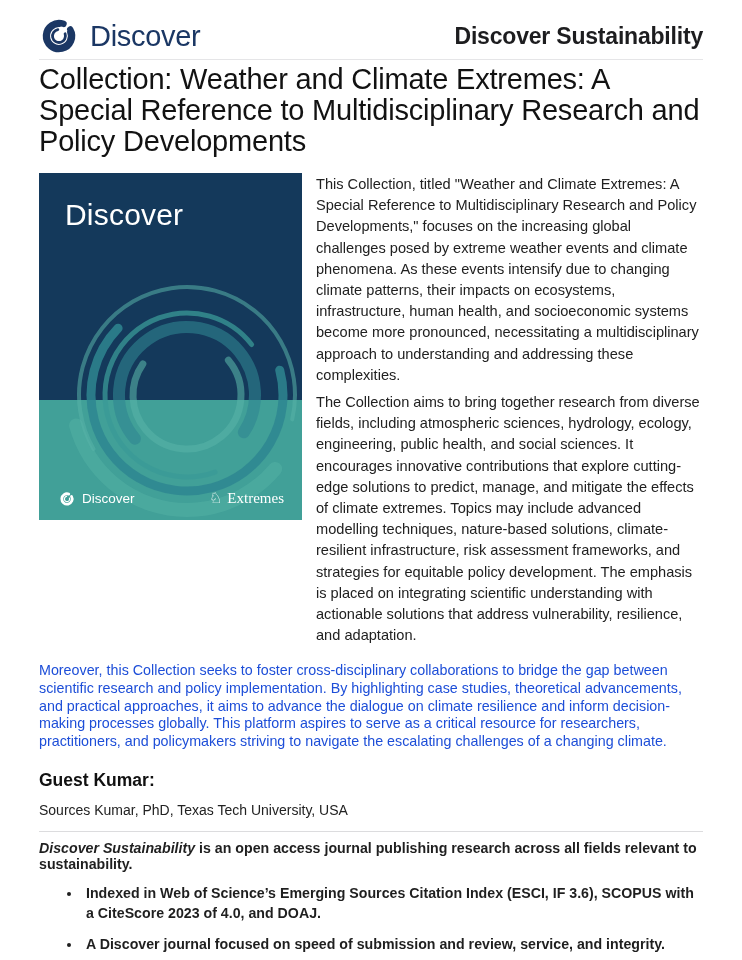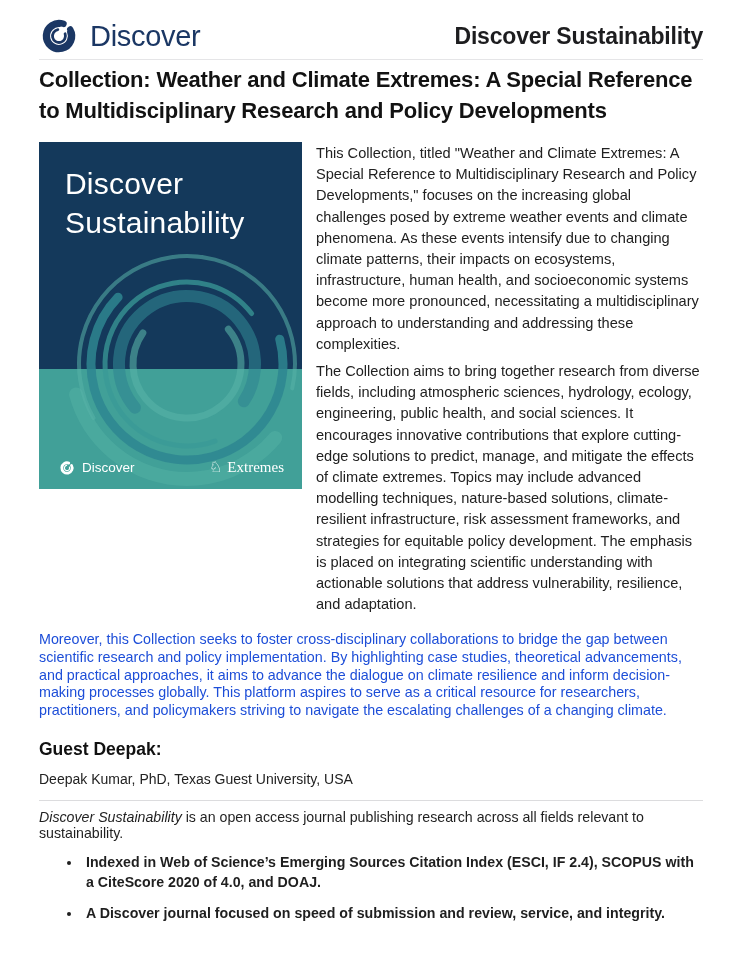--- a/index.html
+++ b/index.html
@@ -15,21 +15,21 @@
   
   .header{display:flex;align-items:center;padding-top:13px;height:59px}
   .brand{display:flex;align-items:center;gap:11px}
   .brand svg{display:block}
   .brand-word{font-size:29px;font-weight:400;color:var(--navy);letter-spacing:-.3px}
   .journal-title{margin-left:auto;font-size:23px;font-weight:700;color:#1d1d1f;letter-spacing:-.2px}
   .rule{height:1px;background:var(--divider);border:0;margin-top:0}
 
   
   .cfp{margin-top:19px;font-size:17px;font-weight:700;color:var(--slate)}
-  .title{margin-top:4px;font-size:22px;line-height:31px;font-weight:700;color:#121212;max-width:680px;letter-spacing:-.2px}
+  .title{margin-top:4px;font-size:29px;line-height:31px;font-weight:400;color:#121212;max-width:680px;letter-spacing:-.2px}
 
   
   .row{margin-top:16px;display:flex;gap:14px}
   .cover{position:relative;width:263px;height:347px;flex:0 0 auto;
          background:linear-gradient(to bottom,var(--cover-navy) 0 65.4%,var(--cover-teal) 65.4% 100%);overflow:hidden}
   .cover svg.swirl{position:absolute;inset:0}
   .cover-title{position:absolute;top:22px;left:26px;color:#fff;font-size:30px;line-height:39px;font-weight:400;letter-spacing:.2px}
   .cover-foot{position:absolute;left:20px;right:18px;bottom:13px;display:flex;justify-content:space-between;align-items:center;color:#fff}
   .cover-foot .cbrand{display:flex;align-items:center;gap:7px;font-size:13.5px}
   .cover-foot .cpub{display:flex;align-items:center;gap:5px;font-family:"Liberation Serif",serif;font-size:15px}
@@ -37,21 +37,21 @@
 
   .coltext{flex:1;padding-top:1px}
   .coltext p{font-size:14.6px;line-height:21.2px;color:#212121}
   .coltext p + p{margin-top:6px}
 
   .full{margin-top:16px;font-size:14.3px;line-height:17.6px;color:#1d4ed8}
 
   .guest-h{margin-top:20px;font-size:17.5px;font-weight:700;color:#111}
   .editor{margin-top:11px;font-size:14px;color:#222}
   .rule2{height:1px;background:#dcdcde;border:0;margin-top:13px}
-  .jinfo{margin-top:8px;font-size:14.2px;font-weight:400;color:#1f1f1f}
+  .jinfo{margin-top:8px;font-size:14.2px;font-weight:700;color:#1f1f1f}
   .jinfo em{font-style:italic}
   .bullets{margin-top:12px;padding-left:43px}
   .bullets li{font-size:14.2px;line-height:19.4px;font-weight:700;color:#1f1f1f;padding-left:4px}
   .bullets li + li{margin-top:12px}
 </style>
 </head>
 <body>
 
 <div class="page">
 
@@ -81,21 +81,20 @@
             <circle cx="148" cy="222" r="115" stroke="#57b3a7" stroke-width="14" opacity="0.45" stroke-dasharray="250 472" transform="rotate(40 148 222)"></circle>
             <circle cx="148" cy="222" r="108" stroke="#57b3a7" stroke-width="4" opacity="0.55" stroke-dasharray="420 259" transform="rotate(150 148 222)"></circle>
             <circle cx="148" cy="222" r="96" stroke="#2e8691" stroke-width="9" opacity="0.85" stroke-dasharray="400 203" transform="rotate(-15 148 222)"></circle>
             <circle cx="148" cy="222" r="82" stroke="#3a9a97" stroke-width="5" opacity="0.75" stroke-dasharray="360 155" transform="rotate(70 148 222)"></circle>
             <circle cx="148" cy="222" r="68" stroke="#2e8691" stroke-width="12" opacity="0.6" stroke-dasharray="300 127" transform="rotate(140 148 222)"></circle>
             <circle cx="148" cy="222" r="54" stroke="#57b3a7" stroke-width="7" opacity="0.6" stroke-dasharray="240 99" transform="rotate(-40 148 222)"></circle>
           </g>
         </svg>
         <div class="cover-title">
           <div>Discover</div>
-          <div>Sustainability</div>
         </div>
         <div class="cover-foot">
           <span class="cbrand">
             <svg width="16" height="16" viewBox="0 0 40 40" aria-hidden="true">
               <g fill="none" stroke="#ffffff" stroke-linecap="round">
                 <path d="M24.45 7.78 A13 13 0 1 0 31.26 13.5" stroke-width="7"></path>
                 <path d="M18.87 13.6 A6.5 6.5 0 1 0 26.1 17.78" stroke-width="3"></path>
               </g>
             </svg>
             <span>Discover</span>
@@ -108,26 +107,26 @@
       </div>
 
       <div class="coltext">
         <p>This Collection, titled "Weather and Climate Extremes: A Special Reference to Multidisciplinary Research and Policy Developments," focuses on the increasing global challenges posed by extreme weather events and climate phenomena. As these events intensify due to changing climate patterns, their impacts on ecosystems, infrastructure, human health, and socioeconomic systems become more pronounced, necessitating a multidisciplinary approach to understanding and addressing these complexities.</p>
         <p>The Collection aims to bring together research from diverse fields, including atmospheric sciences, hydrology, ecology, engineering, public health, and social sciences. It encourages innovative contributions that explore cutting-edge solutions to predict, manage, and mitigate the effects of climate extremes. Topics may include advanced modelling techniques, nature-based solutions, climate-resilient infrastructure, risk assessment frameworks, and strategies for equitable policy development. The emphasis is placed on integrating scientific understanding with actionable solutions that address vulnerability, resilience, and adaptation.</p>
       </div>
     </section>
 
     <p class="full">Moreover, this Collection seeks to foster cross-disciplinary collaborations to bridge the gap between scientific research and policy implementation. By highlighting case studies, theoretical advancements, and practical approaches, it aims to advance the dialogue on climate resilience and inform decision-making processes globally. This platform aspires to serve as a critical resource for researchers, practitioners, and policymakers striving to navigate the escalating challenges of a changing climate.</p>
 
-    <h2 class="guest-h">Guest Deepak:</h2>
-    <p class="editor">Deepak Kumar, PhD, Texas Guest University, USA</p>
+    <h2 class="guest-h">Guest Kumar:</h2>
+    <p class="editor">Sources Kumar, PhD, Texas Tech University, USA</p>
 
     <div class="rule2"></div>
 
     <p class="jinfo"><em>Discover Sustainability</em><span> is an open access journal publishing research across all fields relevant to sustainability.</span></p>
 
     <ul class="bullets">
-      <li>Indexed in Web of Science’s Emerging Sources Citation Index (ESCI, IF 2.4), SCOPUS with a CiteScore 2020 of 4.0, and DOAJ.</li>
+      <li>Indexed in Web of Science’s Emerging Sources Citation Index (ESCI, IF 3.6), SCOPUS with a CiteScore 2023 of 4.0, and DOAJ.</li>
       <li>A Discover journal focused on speed of submission and review, service, and integrity.</li>
     </ul>
   </main>
 
 </div>
 
 </body></html>

